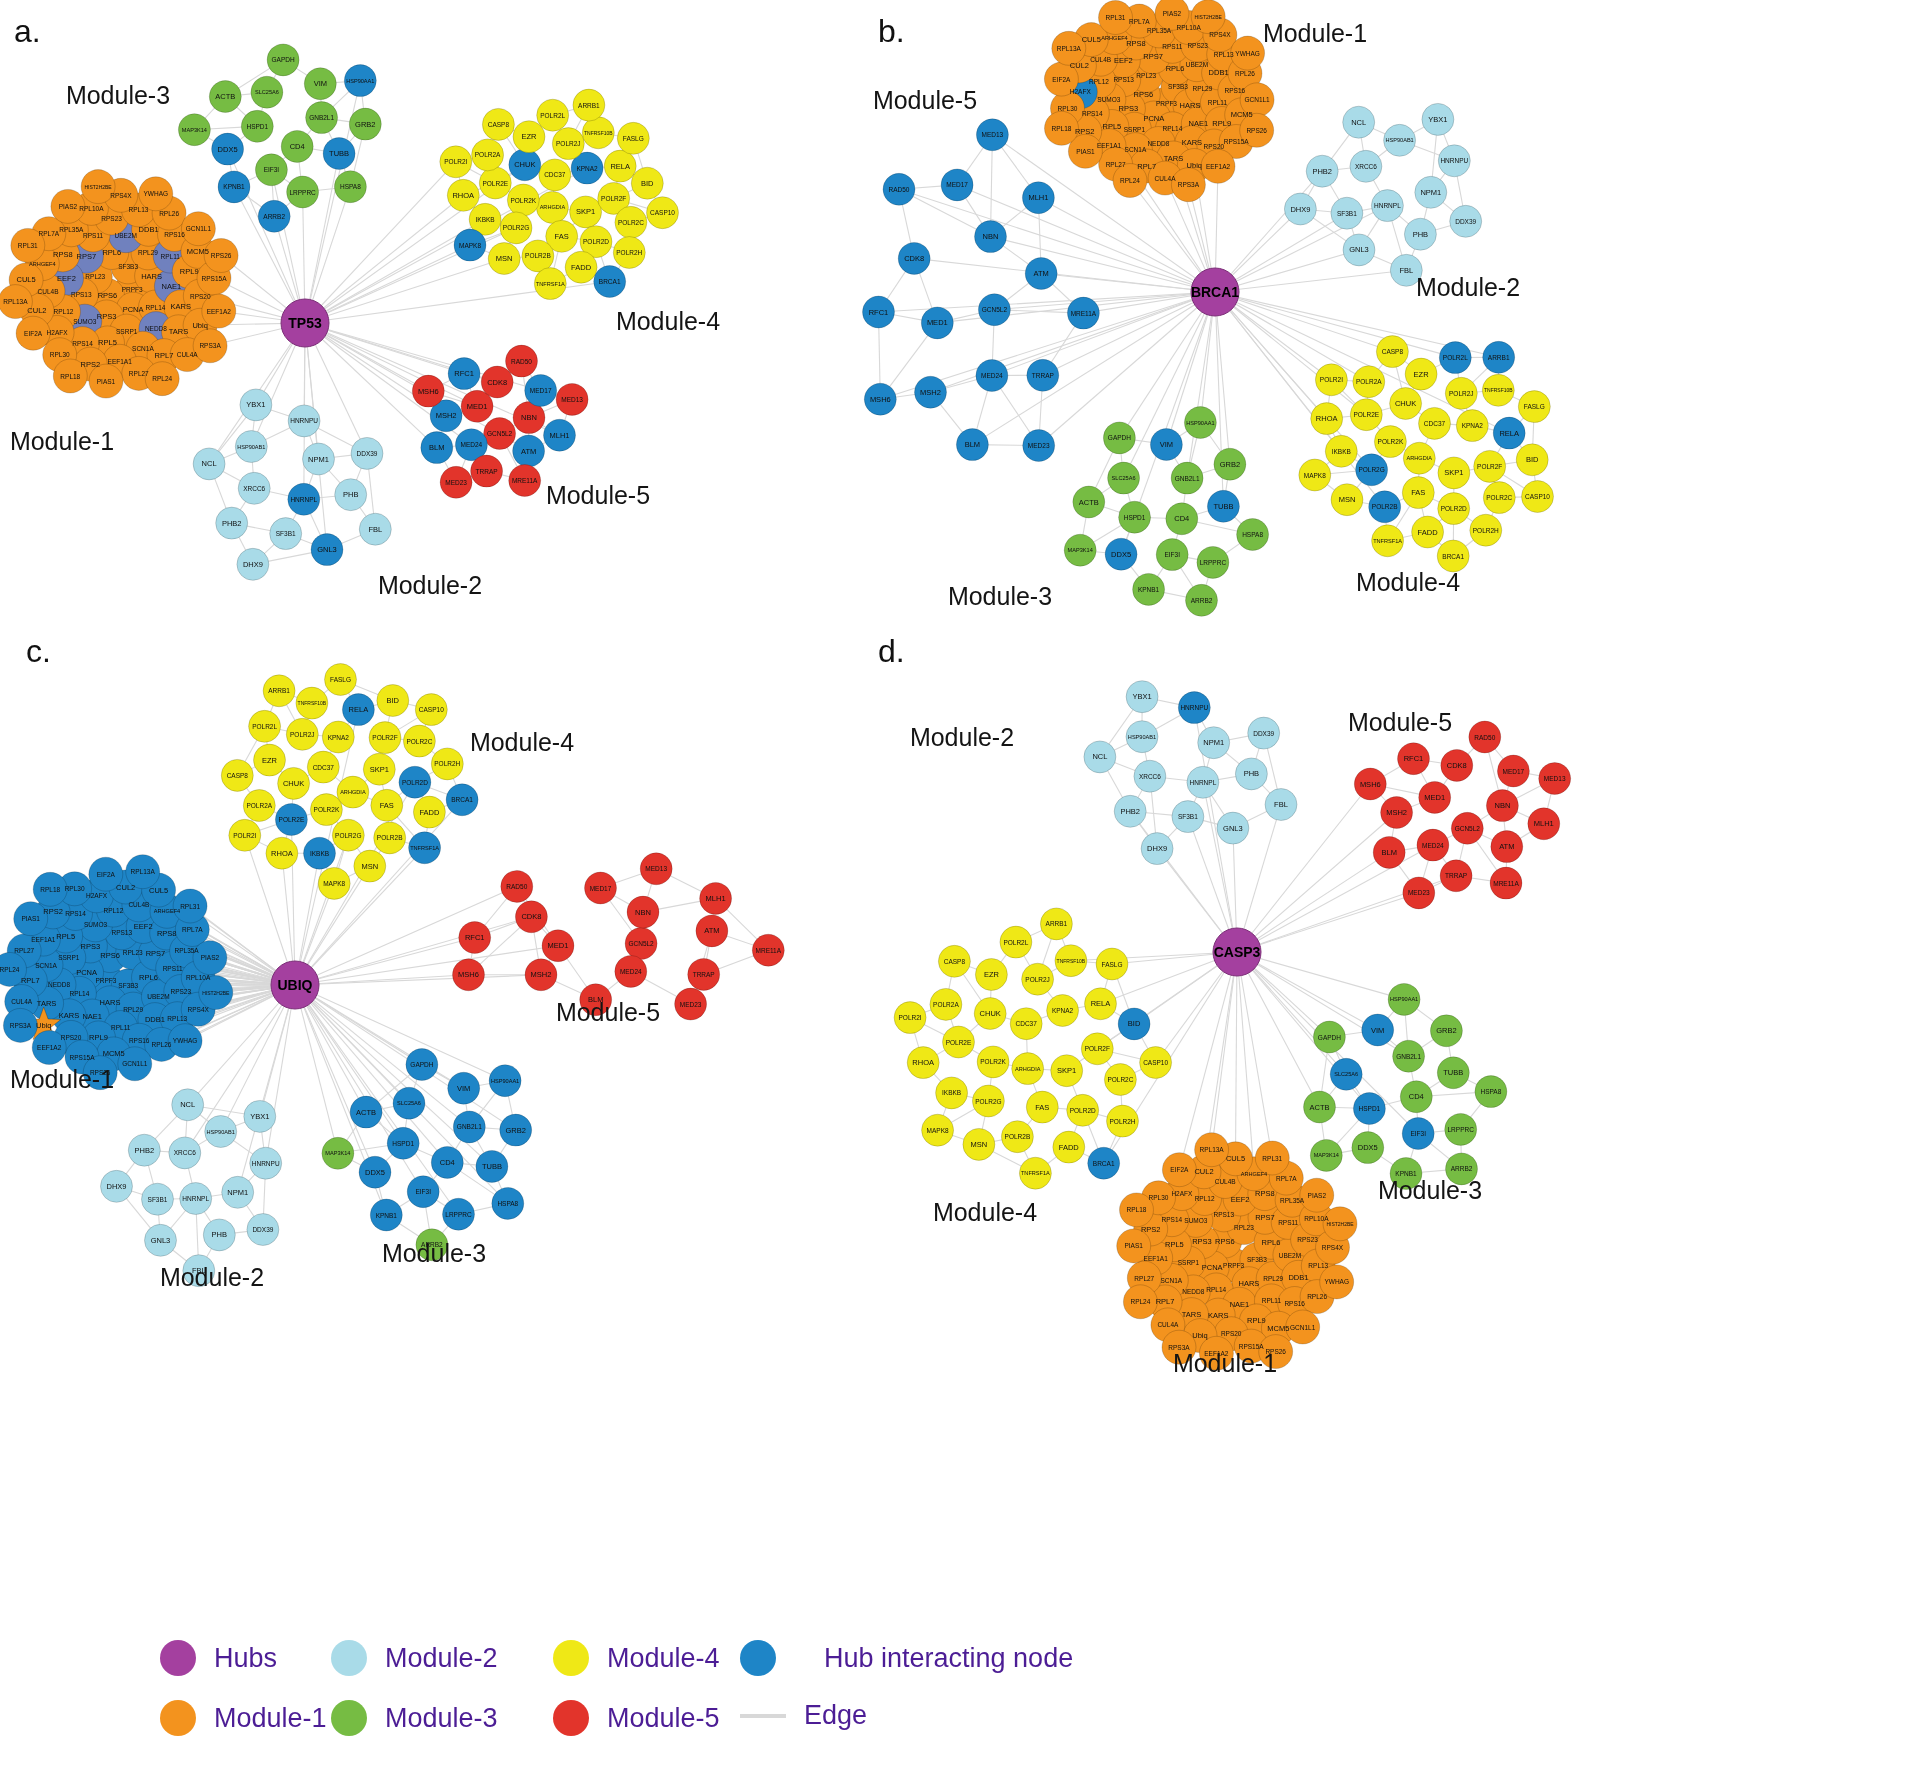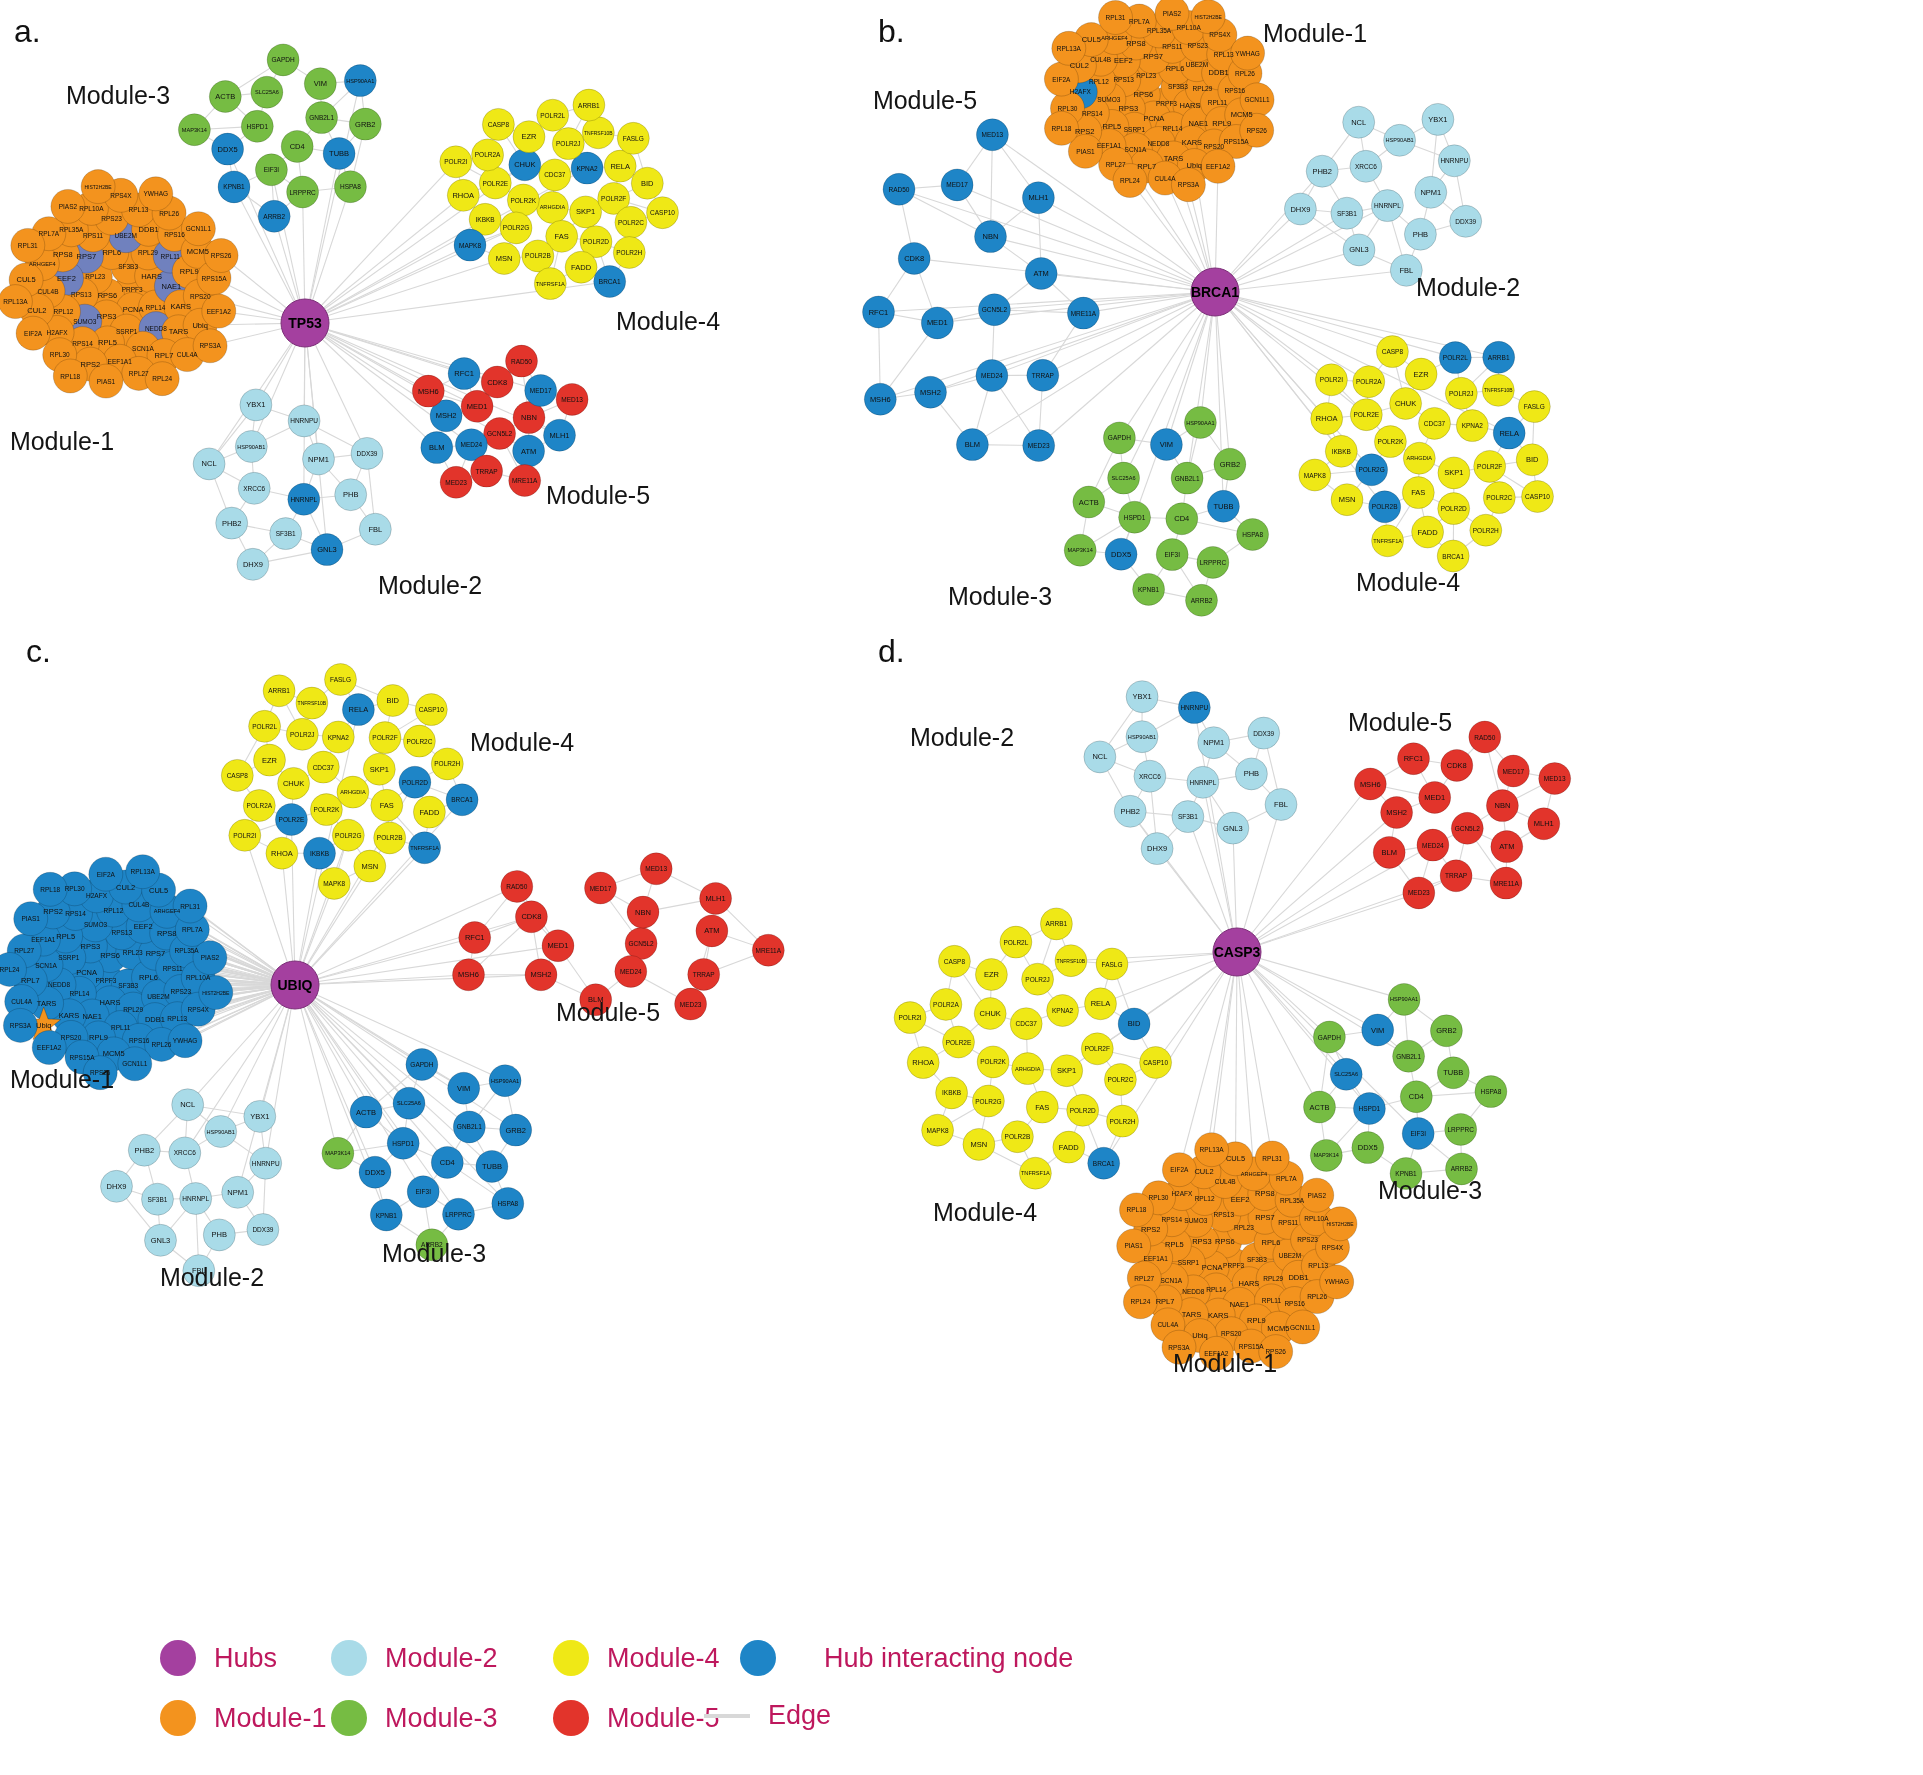--- a/index.html
+++ b/index.html
@@ -1,21 +1,21 @@
 <!DOCTYPE html>
 <html><head>
 <meta charset="utf-8">
 <style>
   html,body{margin:0;padding:0;background:#ffffff;}
   body{font-family:"Liberation Sans",sans-serif;}
   #fig{position:relative;width:1923px;height:1775px;background:#ffffff;overflow:hidden;}
   #network{position:absolute;left:0;top:0;}
   #network text{font-family:"Liberation Sans",sans-serif;}
   #legend{position:absolute;left:0;top:0;width:100%;height:100%;pointer-events:none;}
-  .legend-item{position:absolute;display:flex;align-items:center;gap:18px;color:#be185d;font-size:27px;}
+  .legend-item{position:absolute;display:flex;align-items:center;gap:18px;color:#4c1d95;font-size:27px;}
   .swatch{display:inline-block;flex:0 0 auto;}
 </style>
 </head>
 <body>
 
 <div id="fig">
   <svg id="network" width="1923" height="1775" viewBox="0 0 1923 1775">
       <g>
         <line x1="132.2" y1="289.0" x2="133.1" y2="309.2" stroke="#D8D8D8" stroke-width="1.1"></line>
         <line x1="107.5" y1="295.5" x2="106.6" y2="316.9" stroke="#D8D8D8" stroke-width="1.1"></line>
@@ -2223,18 +2223,18 @@
       <span>Module-4</span>
     </div>
     <div class="legend-item" style="left:553px;top:1700px;">
       <span class="swatch" style="width: 36px; height: 36px; border-radius: 50%; background: rgb(226, 52, 43);"></span>
       <span>Module-5</span>
     </div>
     <div class="legend-item" style="left:740px;top:1640px;gap:48px;">
       <span class="swatch" style="width: 36px; height: 36px; border-radius: 50%; background: rgb(30, 133, 199);"></span>
       <span>Hub interacting node</span>
     </div>
-    <div class="legend-item" style="left:704px;top:1700px;">
+    <div class="legend-item" style="left:740px;top:1700px;">
       <span class="swatch" style="width: 46px; height: 4px; background: rgb(216, 216, 216);"></span>
       <span>Edge</span>
     </div>
   </div>
 </div>
 
 </body></html>

